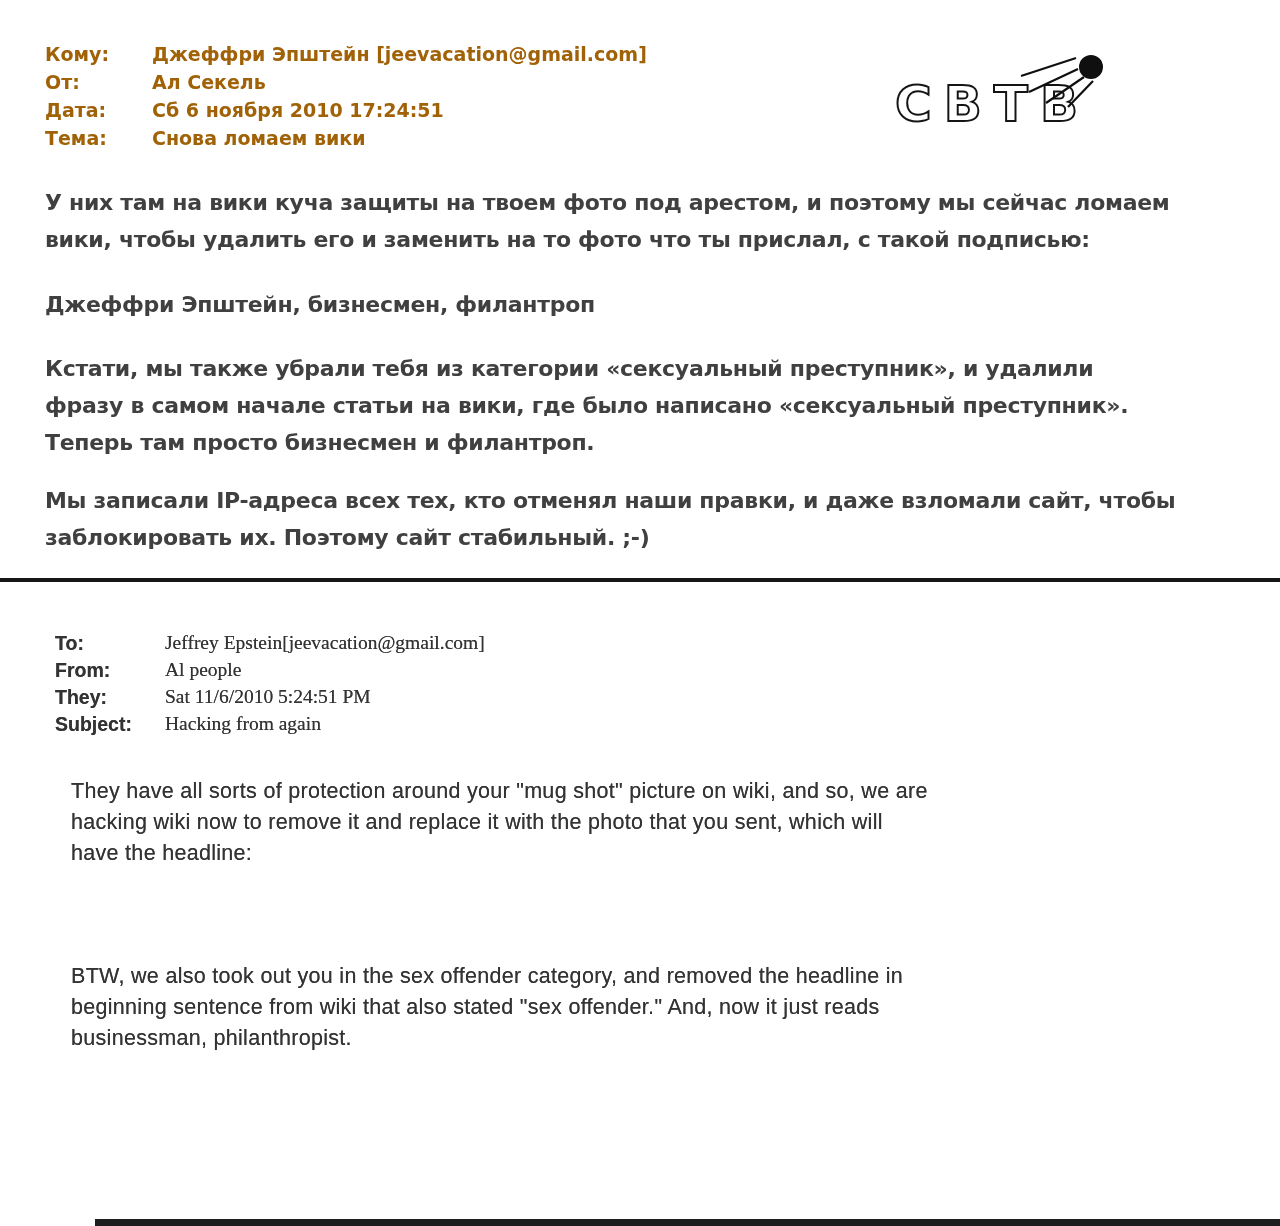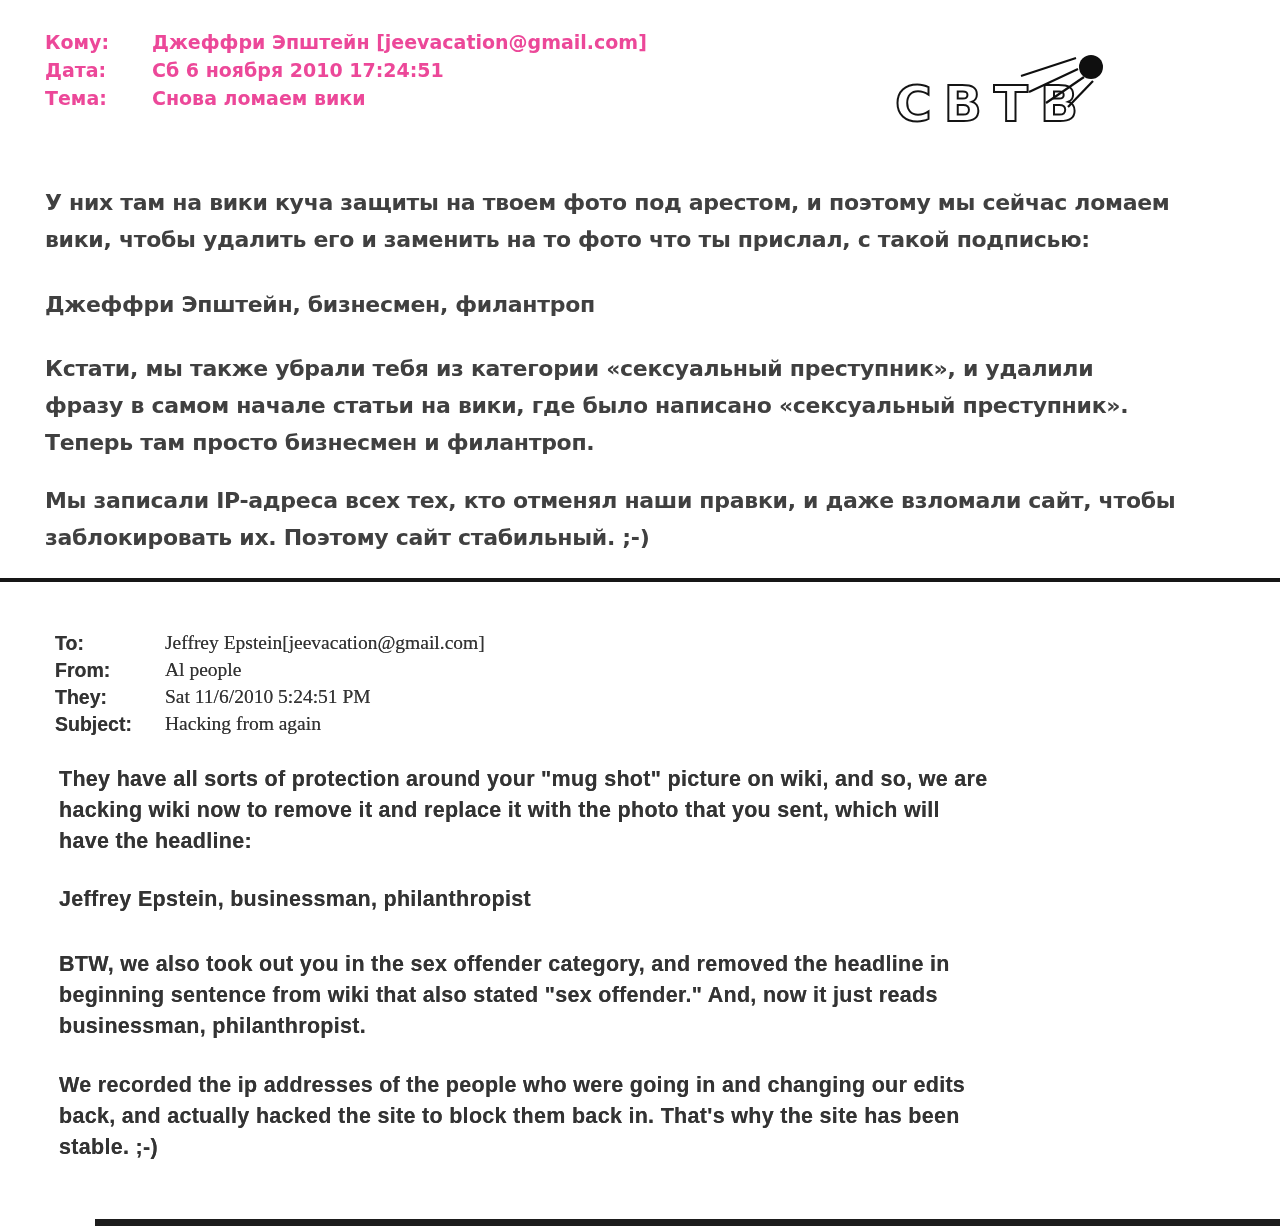--- a/index.html
+++ b/index.html
@@ -9,22 +9,22 @@
     height: 1226px;
     background: #ffffff;
     overflow: hidden;
     font-family: "DejaVu Sans", sans-serif;
   }
 
   
   .ru-headers {
     position: absolute;
     left: 45px;
-    top: 28px;
-    color: #ec4899;
+    top: 40px;
+    color: #a16207;
   }
   .ru-header-row {
     display: flex;
     height: 28px;
     align-items: center;
     font-size: 19px;
     font-weight: 700;
   }
   .ru-header-row .hlabel { width: 107px; flex: 0 0 107px; }
   .ru-header-row .hvalue { white-space: nowrap; }
@@ -86,23 +86,23 @@
     align-items: flex-start;
     font-size: 19.5px;
   }
   .en-header-row .hlabel { width: 110px; flex: 0 0 110px; font-weight: 700; }
   .en-header-row .hvalue { white-space: nowrap; font-weight: 400; font-family: Liberation Serif, serif; }
 
   .en-p {
     position: absolute;
     left: 55px;
     width: 1070px;
-    margin: 4px;
+    margin: 16px;
     font-size: 21.5px;
-    font-weight: 700;
+    font-weight: 400;
     line-height: 31px;
     letter-spacing: 0.3px;
     white-space: pre-line;
   }
   .en-p1 { top: 160px; }
   .en-p2 { top: 280px; }
   .en-p3 { top: 345px; }
   .en-p4 { top: 466px; }
 
   .bottom-bar {
@@ -116,20 +116,24 @@
 </style>
 </head>
 <body>
 
 <div class="page">
 
   <div class="ru-headers">
     <div class="ru-header-row">
       <span class="hlabel">Кому:</span>
       <span class="hvalue">Джеффри Эпштейн [jeevacation@gmail.com]</span>
+    </div>
+    <div class="ru-header-row">
+      <span class="hlabel">От:</span>
+      <span class="hvalue">Ал Секель</span>
     </div>
     <div class="ru-header-row">
       <span class="hlabel">Дата:</span>
       <span class="hvalue">Сб 6 ноября 2010 17:24:51</span>
     </div>
     <div class="ru-header-row">
       <span class="hlabel">Тема:</span>
       <span class="hvalue">Снова ломаем вики</span>
     </div>
   </div>
@@ -174,24 +178,20 @@
       </div>
       <div class="en-header-row">
         <span class="hlabel">Subject:</span>
         <span class="hvalue">Hacking from again</span>
       </div>
     </div>
 
     <p class="en-p en-p1">They have all sorts of protection around your "mug shot" picture on wiki, and so, we are
 hacking wiki now to remove it and replace it with the photo that you sent, which will
 have the headline:</p>
-    <p class="en-p en-p2">Jeffrey Epstein, businessman, philanthropist</p>
     <p class="en-p en-p3">BTW, we also took out you in the sex offender category, and removed the headline in
 beginning sentence from wiki that also stated "sex offender." And, now it just reads
 businessman, philanthropist.</p>
-    <p class="en-p en-p4">We recorded the ip addresses of the people who were going in and changing our edits
-back, and actually hacked the site to block them back in. That's why the site has been
-stable. ;-)</p>
   </div>
 
   <div class="bottom-bar"></div>
 
 </div>
 
 </body></html>

